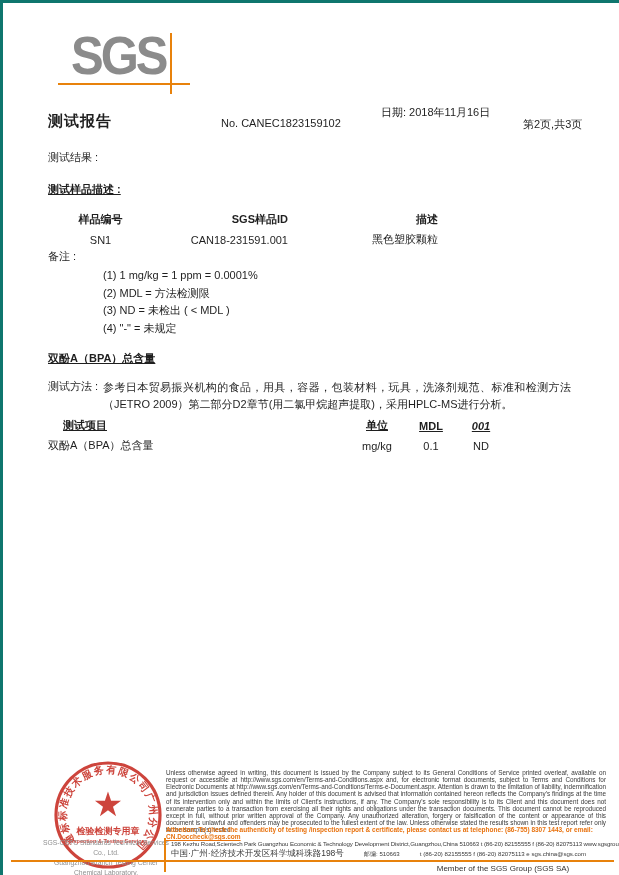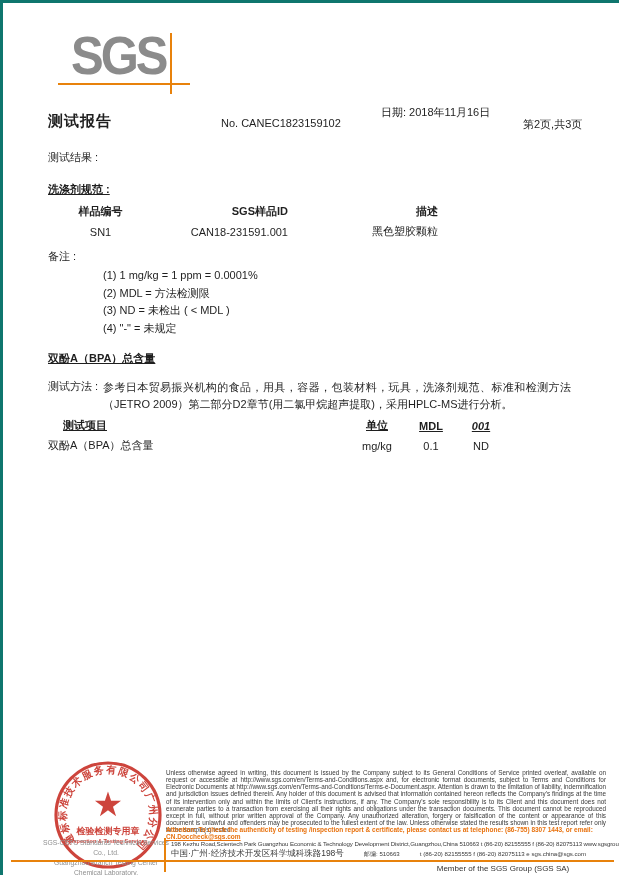--- a/index.html
+++ b/index.html
@@ -29,21 +29,21 @@
   .doc-title{position:absolute;left:45px;top:109px;font-size:15px;font-weight:bold;letter-spacing:1px;}
   .report-no{position:absolute;left:218px;top:114px;font-size:11px;}
   .report-date{position:absolute;left:378px;top:102px;font-size:11px;}
   .report-pages{position:absolute;left:520px;top:114px;font-size:11px;}
 
   
   .t11{font-size:11px;}
   .sec-results{position:absolute;left:45px;top:147px;}
   .sec-sample-desc{position:absolute;left:45px;top:179px;font-weight:bold;text-decoration:underline;}
 
-  .sample-table{position:absolute;left:50px;top:200px;font-size:11px;border-collapse:collapse;}
+  .sample-table{position:absolute;left:50px;top:208px;font-size:11px;border-collapse:collapse;}
   .sample-table td{padding:1px 0 4px 0;}
   .sample-table .c1{width:95px;text-align:center;}
   .sample-table .c2{width:140px;text-align:right;}
   .sample-table .c3{width:150px;text-align:right;}
   .sample-table .hdr td{font-weight:bold;}
 
   .sec-notes-label{position:absolute;left:45px;top:246px;}
   .notes-list{position:absolute;left:100px;top:264px;font-size:11px;line-height:17.5px;}
 
   .bpa-heading{position:absolute;left:45px;top:348px;font-size:11px;font-weight:bold;text-decoration:underline;}
@@ -98,21 +98,21 @@
   <div class="logo-text">SGS</div>
   <div class="logo-vline"></div>
   <div class="logo-hline"></div>
 
   <div class="doc-title">测试报告</div>
   <div class="report-no">No. CANEC1823159102</div>
   <div class="report-date">日期: 2018年11月16日</div>
   <div class="report-pages">第2页,共3页</div>
 
   <div class="sec-results t11">测试结果 :</div>
-  <div class="sec-sample-desc t11">洗涤剂规范 :</div>
+  <div class="sec-sample-desc t11">测试样品描述 :</div>
 
   <table class="sample-table">
     <tbody>
         <tr class="hdr">
       <td class="c1">样品编号</td>
       <td class="c2">SGS样品ID</td>
       <td class="c3">描述</td>
     </tr>
     <tr>
       <td class="c1">SN1</td>

